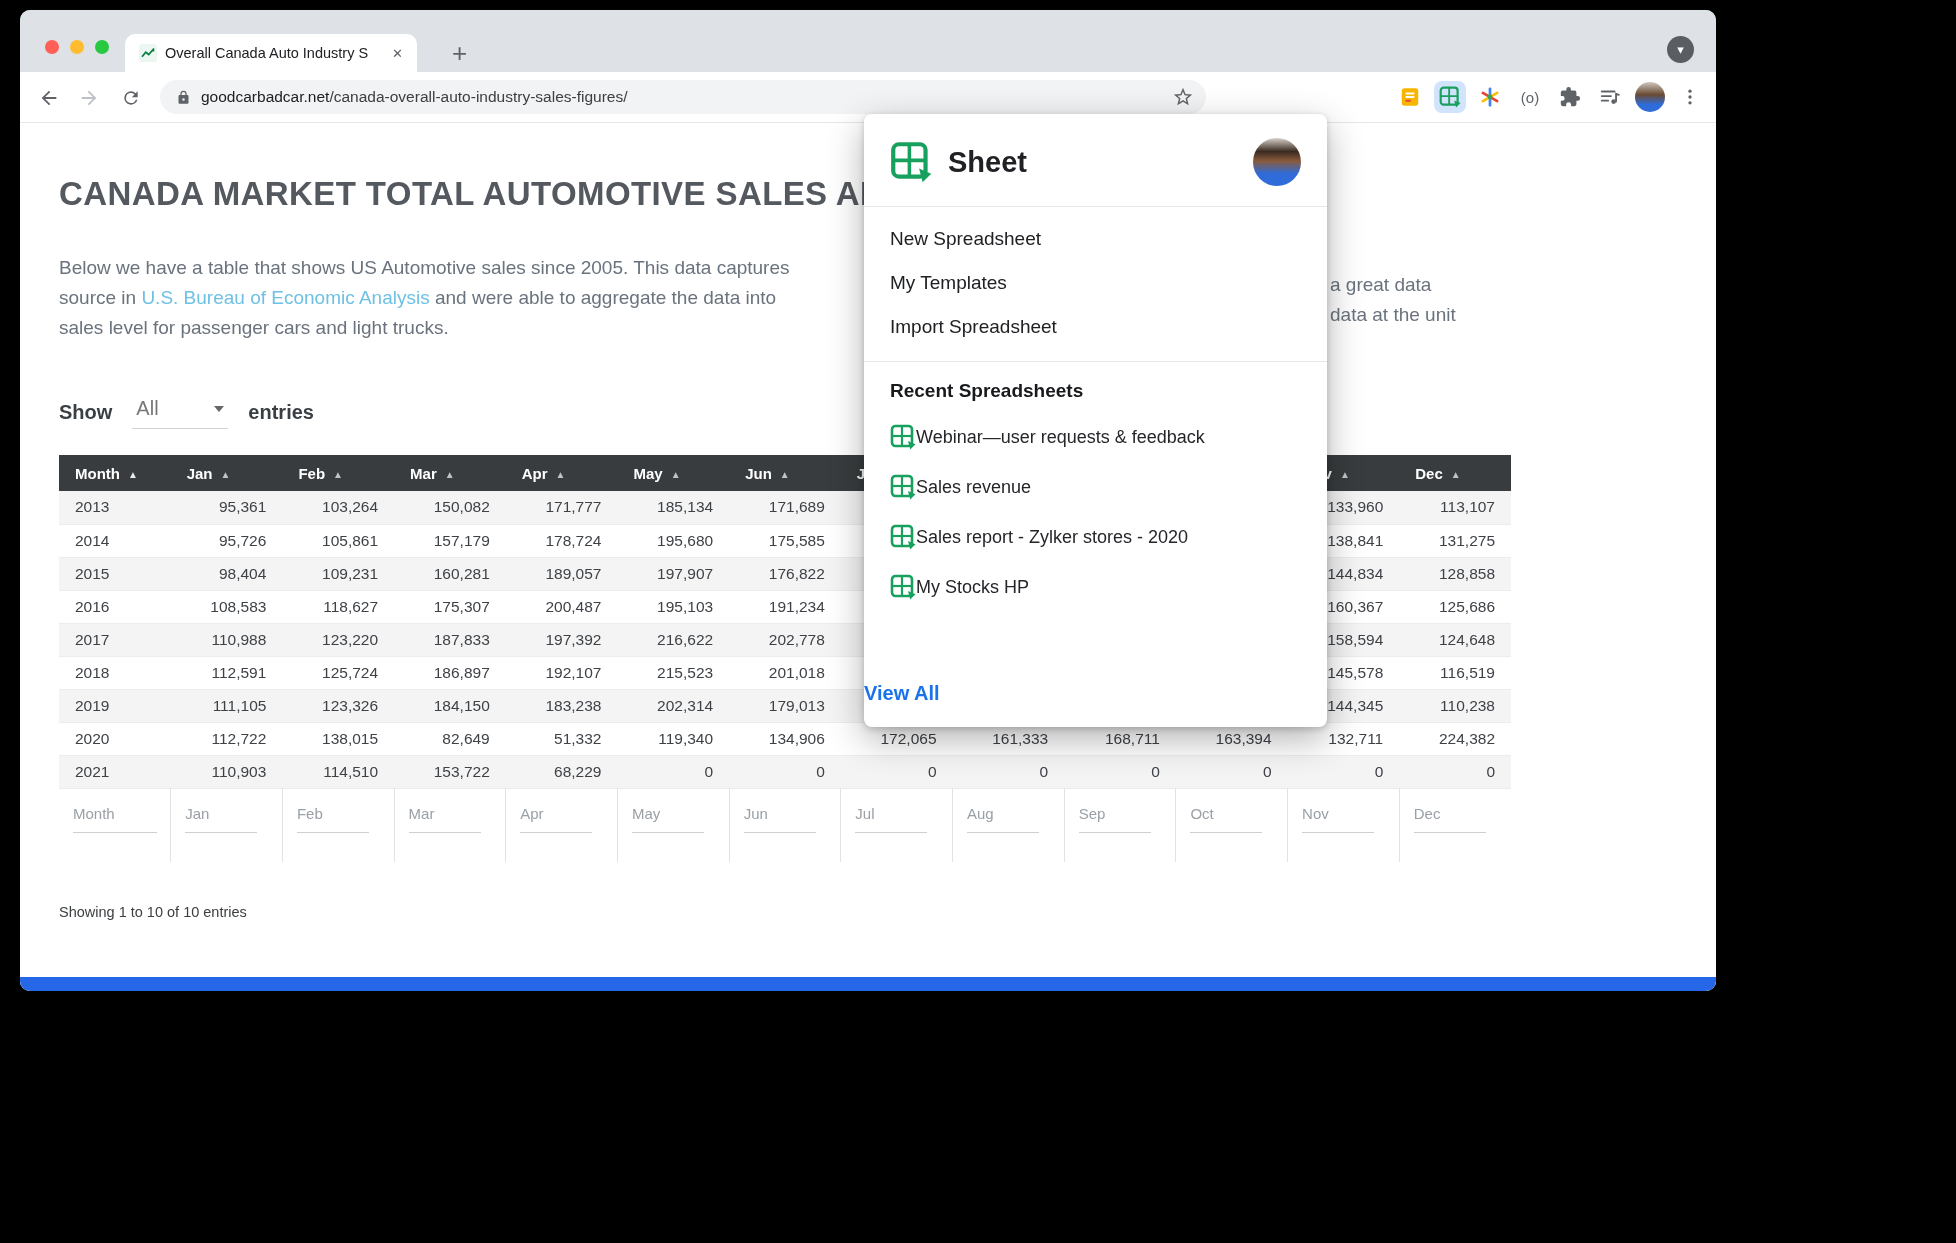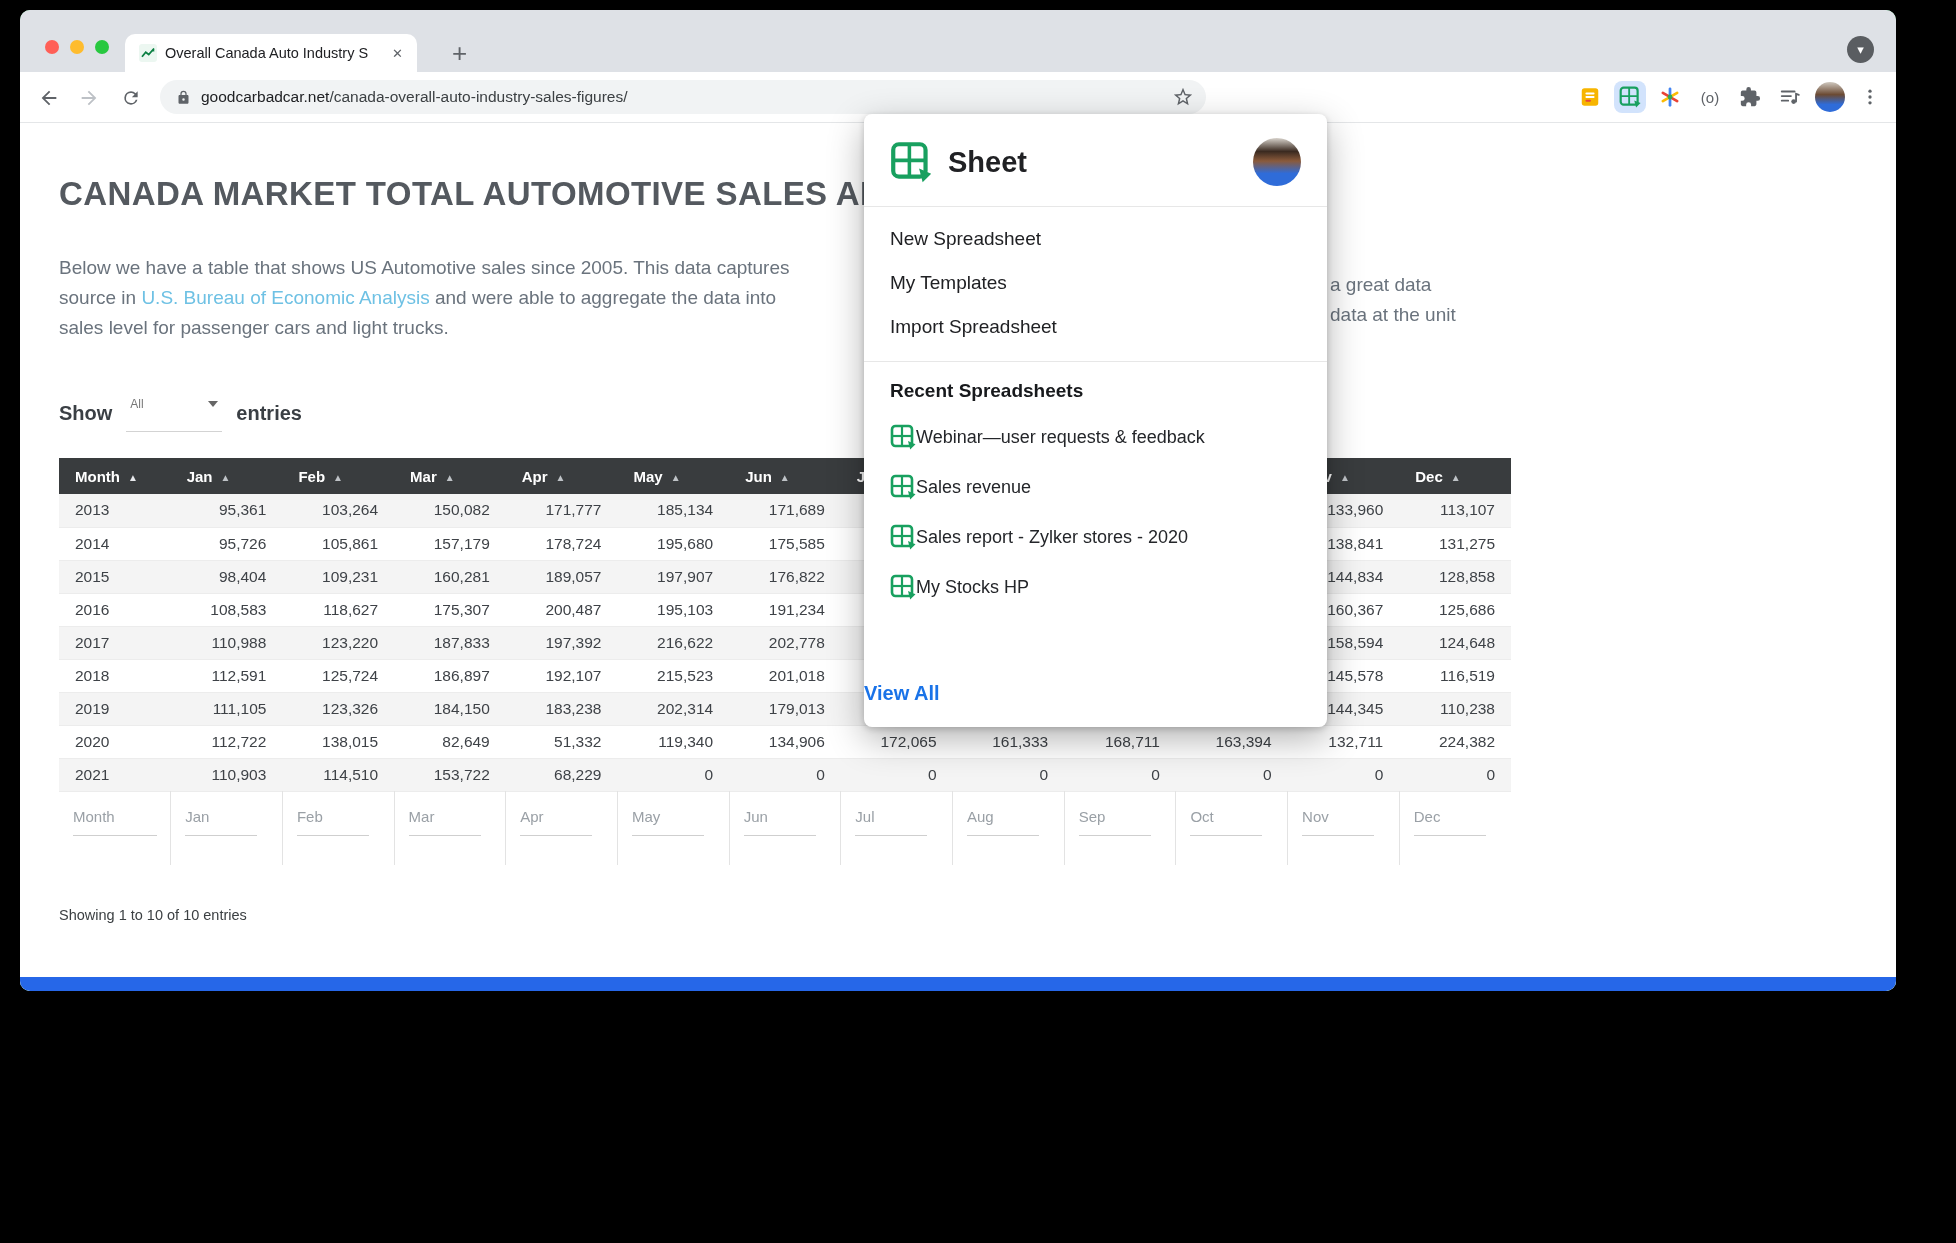--- a/index.html
+++ b/index.html
@@ -1,21 +1,21 @@
 <!DOCTYPE html>
 <html><head>
 <meta charset="utf-8">
 <style>
   html,body{margin:0;padding:0;}
   body{
     width:1956px;height:1243px;background:#000;position:relative;overflow:hidden;
     font-family:"Liberation Sans",sans-serif;
   }
   .window{
-    position:absolute;left:20px;top:10px;width:1876px;height:981px;
+    position:absolute;left:20px;top:10px;width:1696px;height:981px;
     border-radius:10px;overflow:hidden;background:#86efac;
     box-shadow:0 12px 48px rgba(0,0,0,.6);
   }
   
   .tabstrip{height:62px;background:#DEE1E6;position:relative;}
   .traffic{position:absolute;left:25px;top:30px;display:flex;gap:11px;}
   .dot{width:14px;height:14px;border-radius:50%;}
   .dot.r{background:#FF5F57}.dot.y{background:#FEBC2E}.dot.g{background:#28C840}
   .tab{
     position:absolute;left:105px;top:24px;width:292px;height:38px;background:#fff;
@@ -45,24 +45,24 @@
   .ext.active{background:#D2E3FC;}
   .oicon{font-size:15px;color:#5F6368;}
   .tb-avatar{width:30px;height:30px;border-radius:50%;background:linear-gradient(180deg,#cfc8bf 0%,#6b4a33 42%,#2f6cd9 75%);}
   
   .content{position:relative;height:868px;background:#fff;padding:52px 0 0 39px;box-sizing:border-box;}
   h1{margin:0 0 40px;font-size:33px;font-weight:bold;color:#54595F;letter-spacing:.4px;}
   .para{position:relative;width:1452px;font-size:19px;line-height:30px;color:#6A737D;margin:0 0 52px;}
   .pline{position:relative;height:30px;white-space:nowrap;}
   .pright{position:absolute;left:1271px;top:17px;}
   .link{color:#6EC1E4;text-decoration:none;}
-  .show-row{display:flex;align-items:center;gap:14px;margin:0 0 26px;font-size:20px;font-weight:bold;color:#3A3F44;}
+  .show-row{display:flex;align-items:center;gap:20px;margin:0 0 26px;font-size:20px;font-weight:bold;color:#3A3F44;}
   .length-select{
     display:inline-flex;align-items:center;justify-content:space-between;width:88px;
-    border-bottom:1px solid #D3D3D3;padding:2px 4px 20px;font-weight:normal;color:#777;font-size:12px;
+    border-bottom:1px solid #D3D3D3;padding:2px 4px 8px;font-weight:normal;color:#777;font-size:20px;
   }
   .caret{width:0;height:0;border-left:5px solid transparent;border-right:5px solid transparent;border-top:6px solid #666;}
   table{width:1452px;border-collapse:collapse;table-layout:fixed;}
   thead th{
     background:#393C3E;color:#fff;text-align:left;font-size:15px;font-weight:bold;height:36px;
     padding:0 16px;box-sizing:border-box;white-space:nowrap;overflow:hidden;
   }
   .sort-arrow{font-size:10px;margin-left:8px;color:#BFC3C7;position:relative;top:-1px;}
   .sort-arrow.active{color:#E8EAED;}
   tbody tr{border-bottom:1px solid #ECECEC;}

